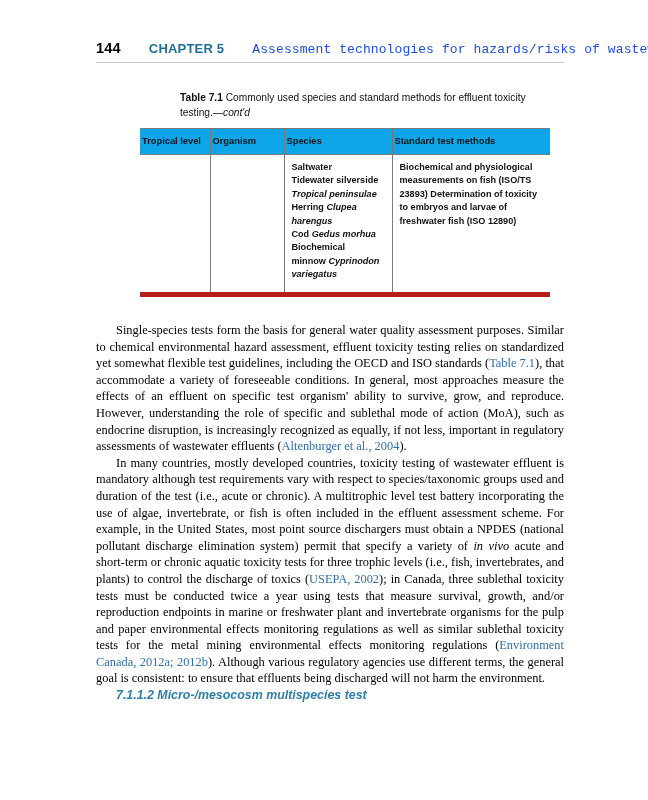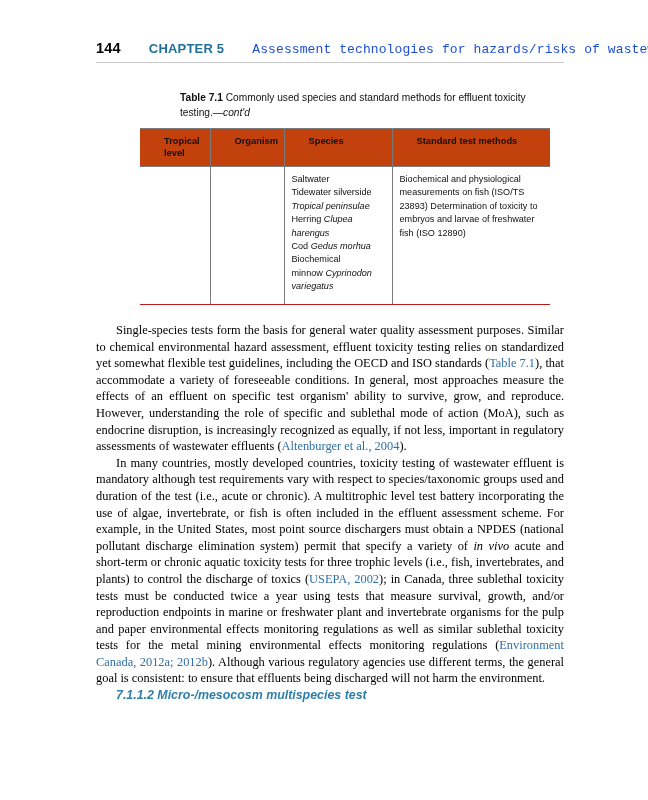--- a/index.html
+++ b/index.html
@@ -83,40 +83,41 @@
   }
   .table-caption .cap-cont {
     font-style: italic;
   }
   table.tbl {
     border-collapse: collapse;
     width: 410px;
     table-layout: fixed;
   }
   table.tbl th {
-    background: #c2410c;
+    background: #0ea5e9;
     border-top: 1px solid #7a7a7a;
     border-bottom: 1px solid #7a7a7a;
     font-family: "Liberation Sans", sans-serif;
     font-size: 9.3px;
     font-weight: bold;
     text-align: left;
     vertical-align: top;
-    padding: 6px 7px 7px 24px;
+    padding: 6px 7px 7px 2px;
     line-height: 12px;
     color: #111;
   }
   table.tbl td {
-    border-bottom: 1px solid #b91c1c;
+    border-bottom: 5px solid #b91c1c;
     font-family: "Liberation Sans", sans-serif;
     font-size: 9.1px;
     vertical-align: top;
     padding: 6px 7px 10px 7px;
     line-height: 13.4px;
     color: #111;
+    font-weight: bold;
   }
   .col-div {
     border-left: 1px solid #7a7a7a;
   }
   .ital { font-style: italic; }
 
   
   .body {
     position: absolute;
     left: 96px;

